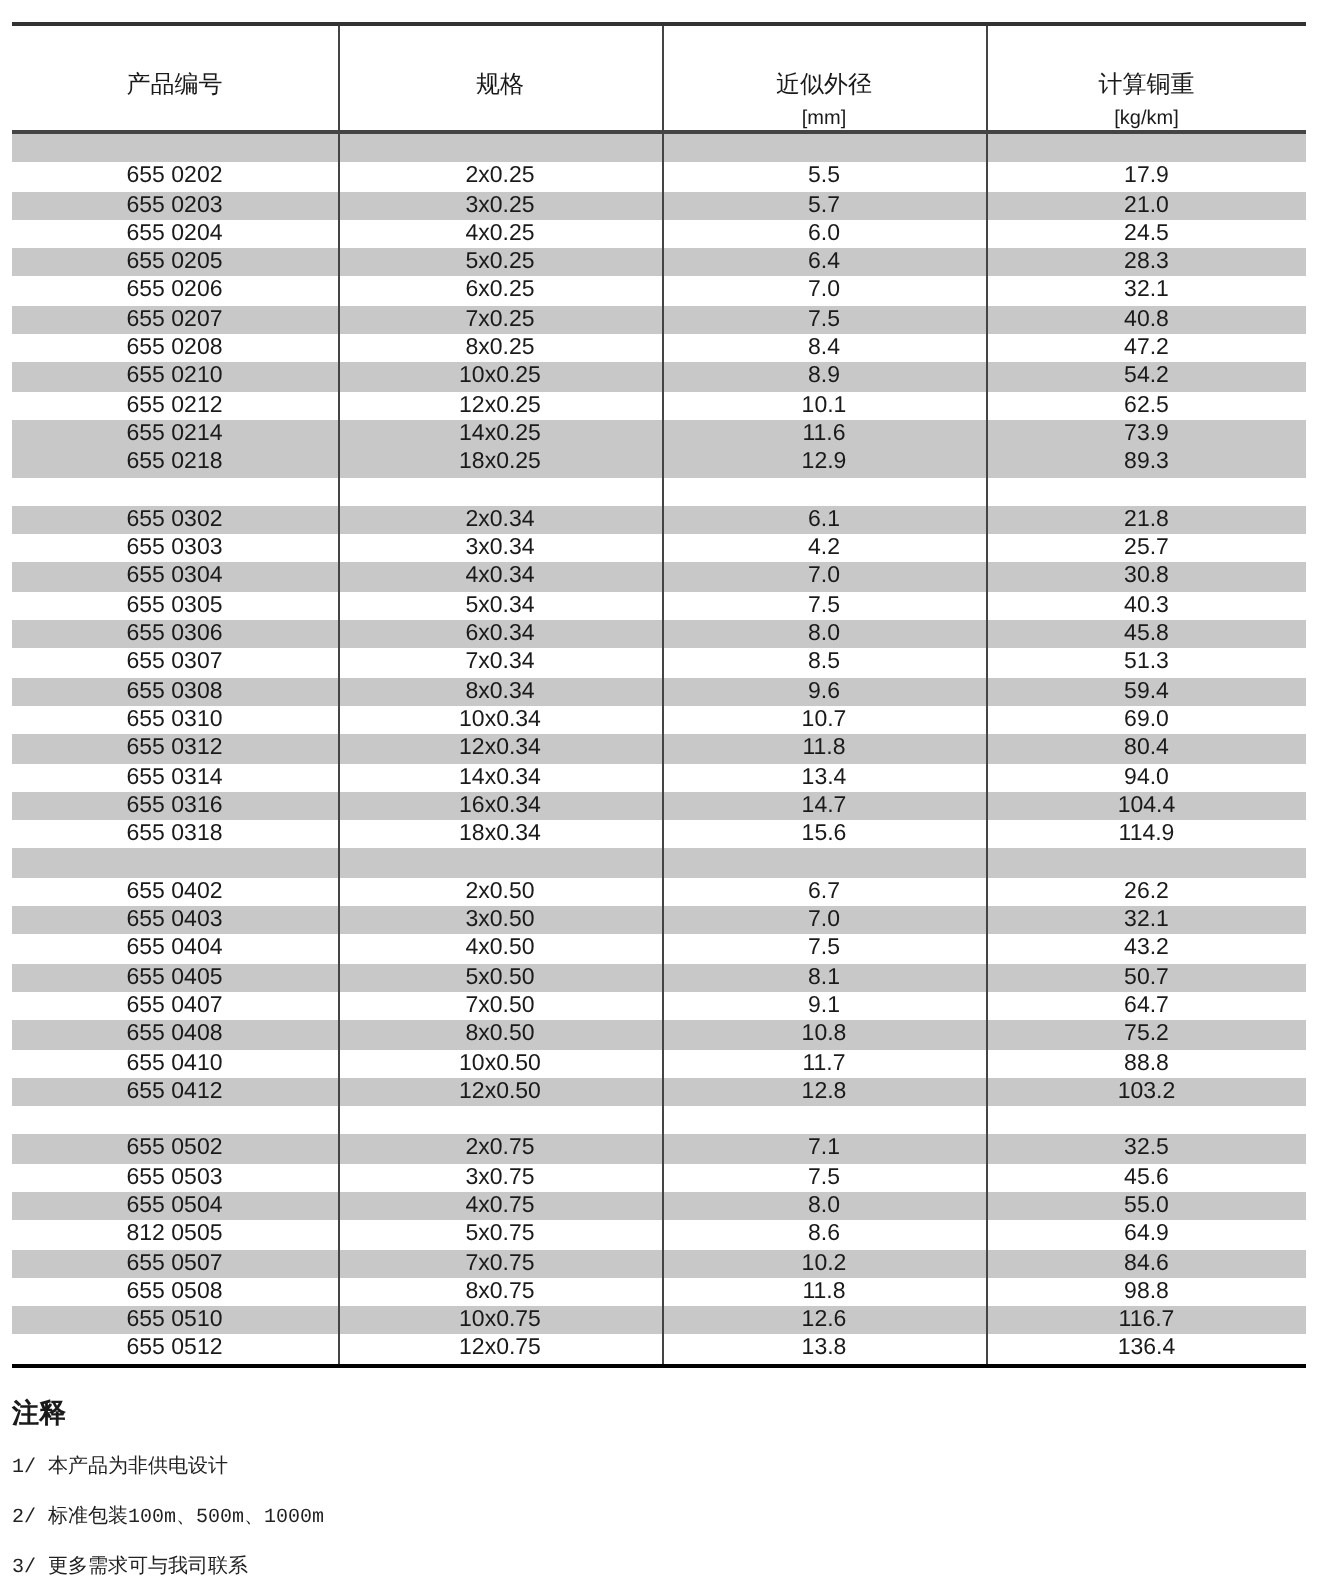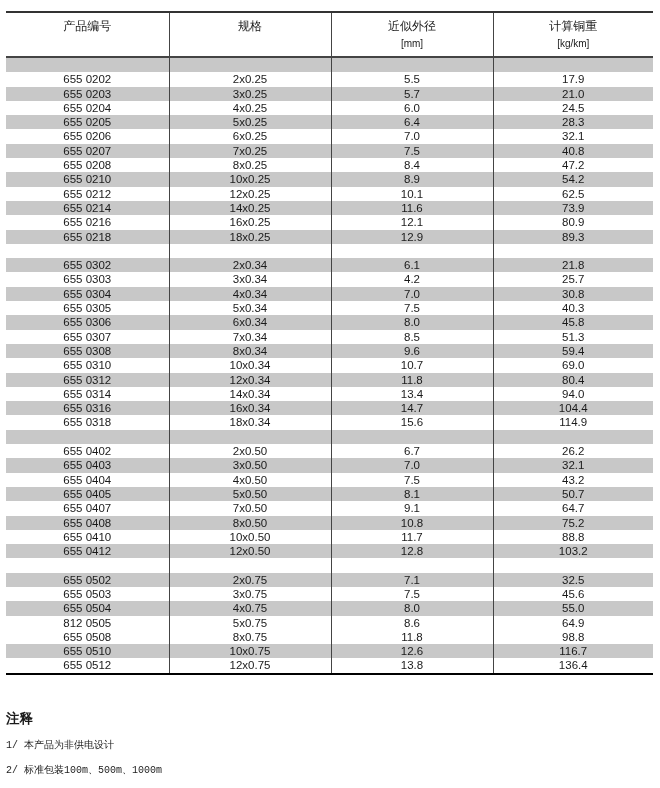--- a/index.html
+++ b/index.html
@@ -6,28 +6,28 @@
   body { width:660px; height:788px; position:relative; overflow:hidden;
          font-family:"Liberation Sans", "DejaVu Sans", sans-serif; color:#1a1a1a; }
   #spec-table { position:absolute; left:6px; top:11px; width:647px; border-collapse:collapse; table-layout:fixed; }
   #spec-table col.c1 { width:163px; }
   #spec-table col.c2 { width:162px; }
   #spec-table col.c3 { width:162px; }
   #spec-table col.c4 { width:160px; }
   #spec-table thead tr.top th { border-top:2px solid #333; }
   #spec-table th { font-weight:normal; font-size:12px; text-align:center; vertical-align:top; padding:0; }
   #spec-table thead th { height:43px; border-bottom:2px solid #444; }
-  #spec-table th .t1 { display:block; margin-top:5px; height:20px; }
+  #spec-table th .t1 { display:block; margin-top:21px; height:20px; }
   #spec-table th .t2 { display:block; font-size:10px; }
   #spec-table td { font-size:11.5px; text-align:center; height:14.3px; line-height:14.3px; padding:0; white-space:nowrap; }
   #spec-table th + th, #spec-table td + td { border-left:1.5px solid #444; }
   #spec-table tr.gray td { background:#c8c8c8; }
   #spec-table tbody tr:last-child td { border-bottom:2px solid #000000; }
   #notes { position:absolute; left:6px; top:698px; }
-  #notes .title { font-weight:bold; font-size:13.5px; margin:12px 0 10px 0; }
+  #notes .title { font-weight:bold; font-size:13.5px; margin:0 0 10px 0; }
   #notes .note { font-size:10px; margin:0 0 11px 0; color:#222;font-family:Liberation Mono, monospace; }
 </style>
 </head>
 <body>
 
 <table id="spec-table">
   <colgroup>
       <col class="c1">
       <col class="c2">
       <col class="c3">
@@ -113,26 +113,20 @@
         <td>12x0.25</td>
         <td>10.1</td>
         <td>62.5</td>
       </tr>
       <tr class="gray">
         <td>655 0214</td>
         <td>14x0.25</td>
         <td>11.6</td>
         <td>73.9</td>
       </tr>
-      <tr>
-        <td>655 0216</td>
-        <td>16x0.25</td>
-        <td>12.1</td>
-        <td>80.9</td>
-      </tr>
       <tr class="gray">
         <td>655 0218</td>
         <td>18x0.25</td>
         <td>12.9</td>
         <td>89.3</td>
       </tr>
       <tr>
         <td></td>
         <td></td>
         <td></td>
@@ -286,20 +280,26 @@
         <td>655 0504</td>
         <td>4x0.75</td>
         <td>8.0</td>
         <td>55.0</td>
       </tr>
       <tr>
         <td>812 0505</td>
         <td>5x0.75</td>
         <td>8.6</td>
         <td>64.9</td>
+      </tr>
+      <tr class="gray">
+        <td>655 0507</td>
+        <td>7x0.75</td>
+        <td>10.2</td>
+        <td>84.6</td>
       </tr>
       <tr>
         <td>655 0508</td>
         <td>8x0.75</td>
         <td>11.8</td>
         <td>98.8</td>
       </tr>
       <tr class="gray">
         <td>655 0510</td>
         <td>10x0.75</td>

